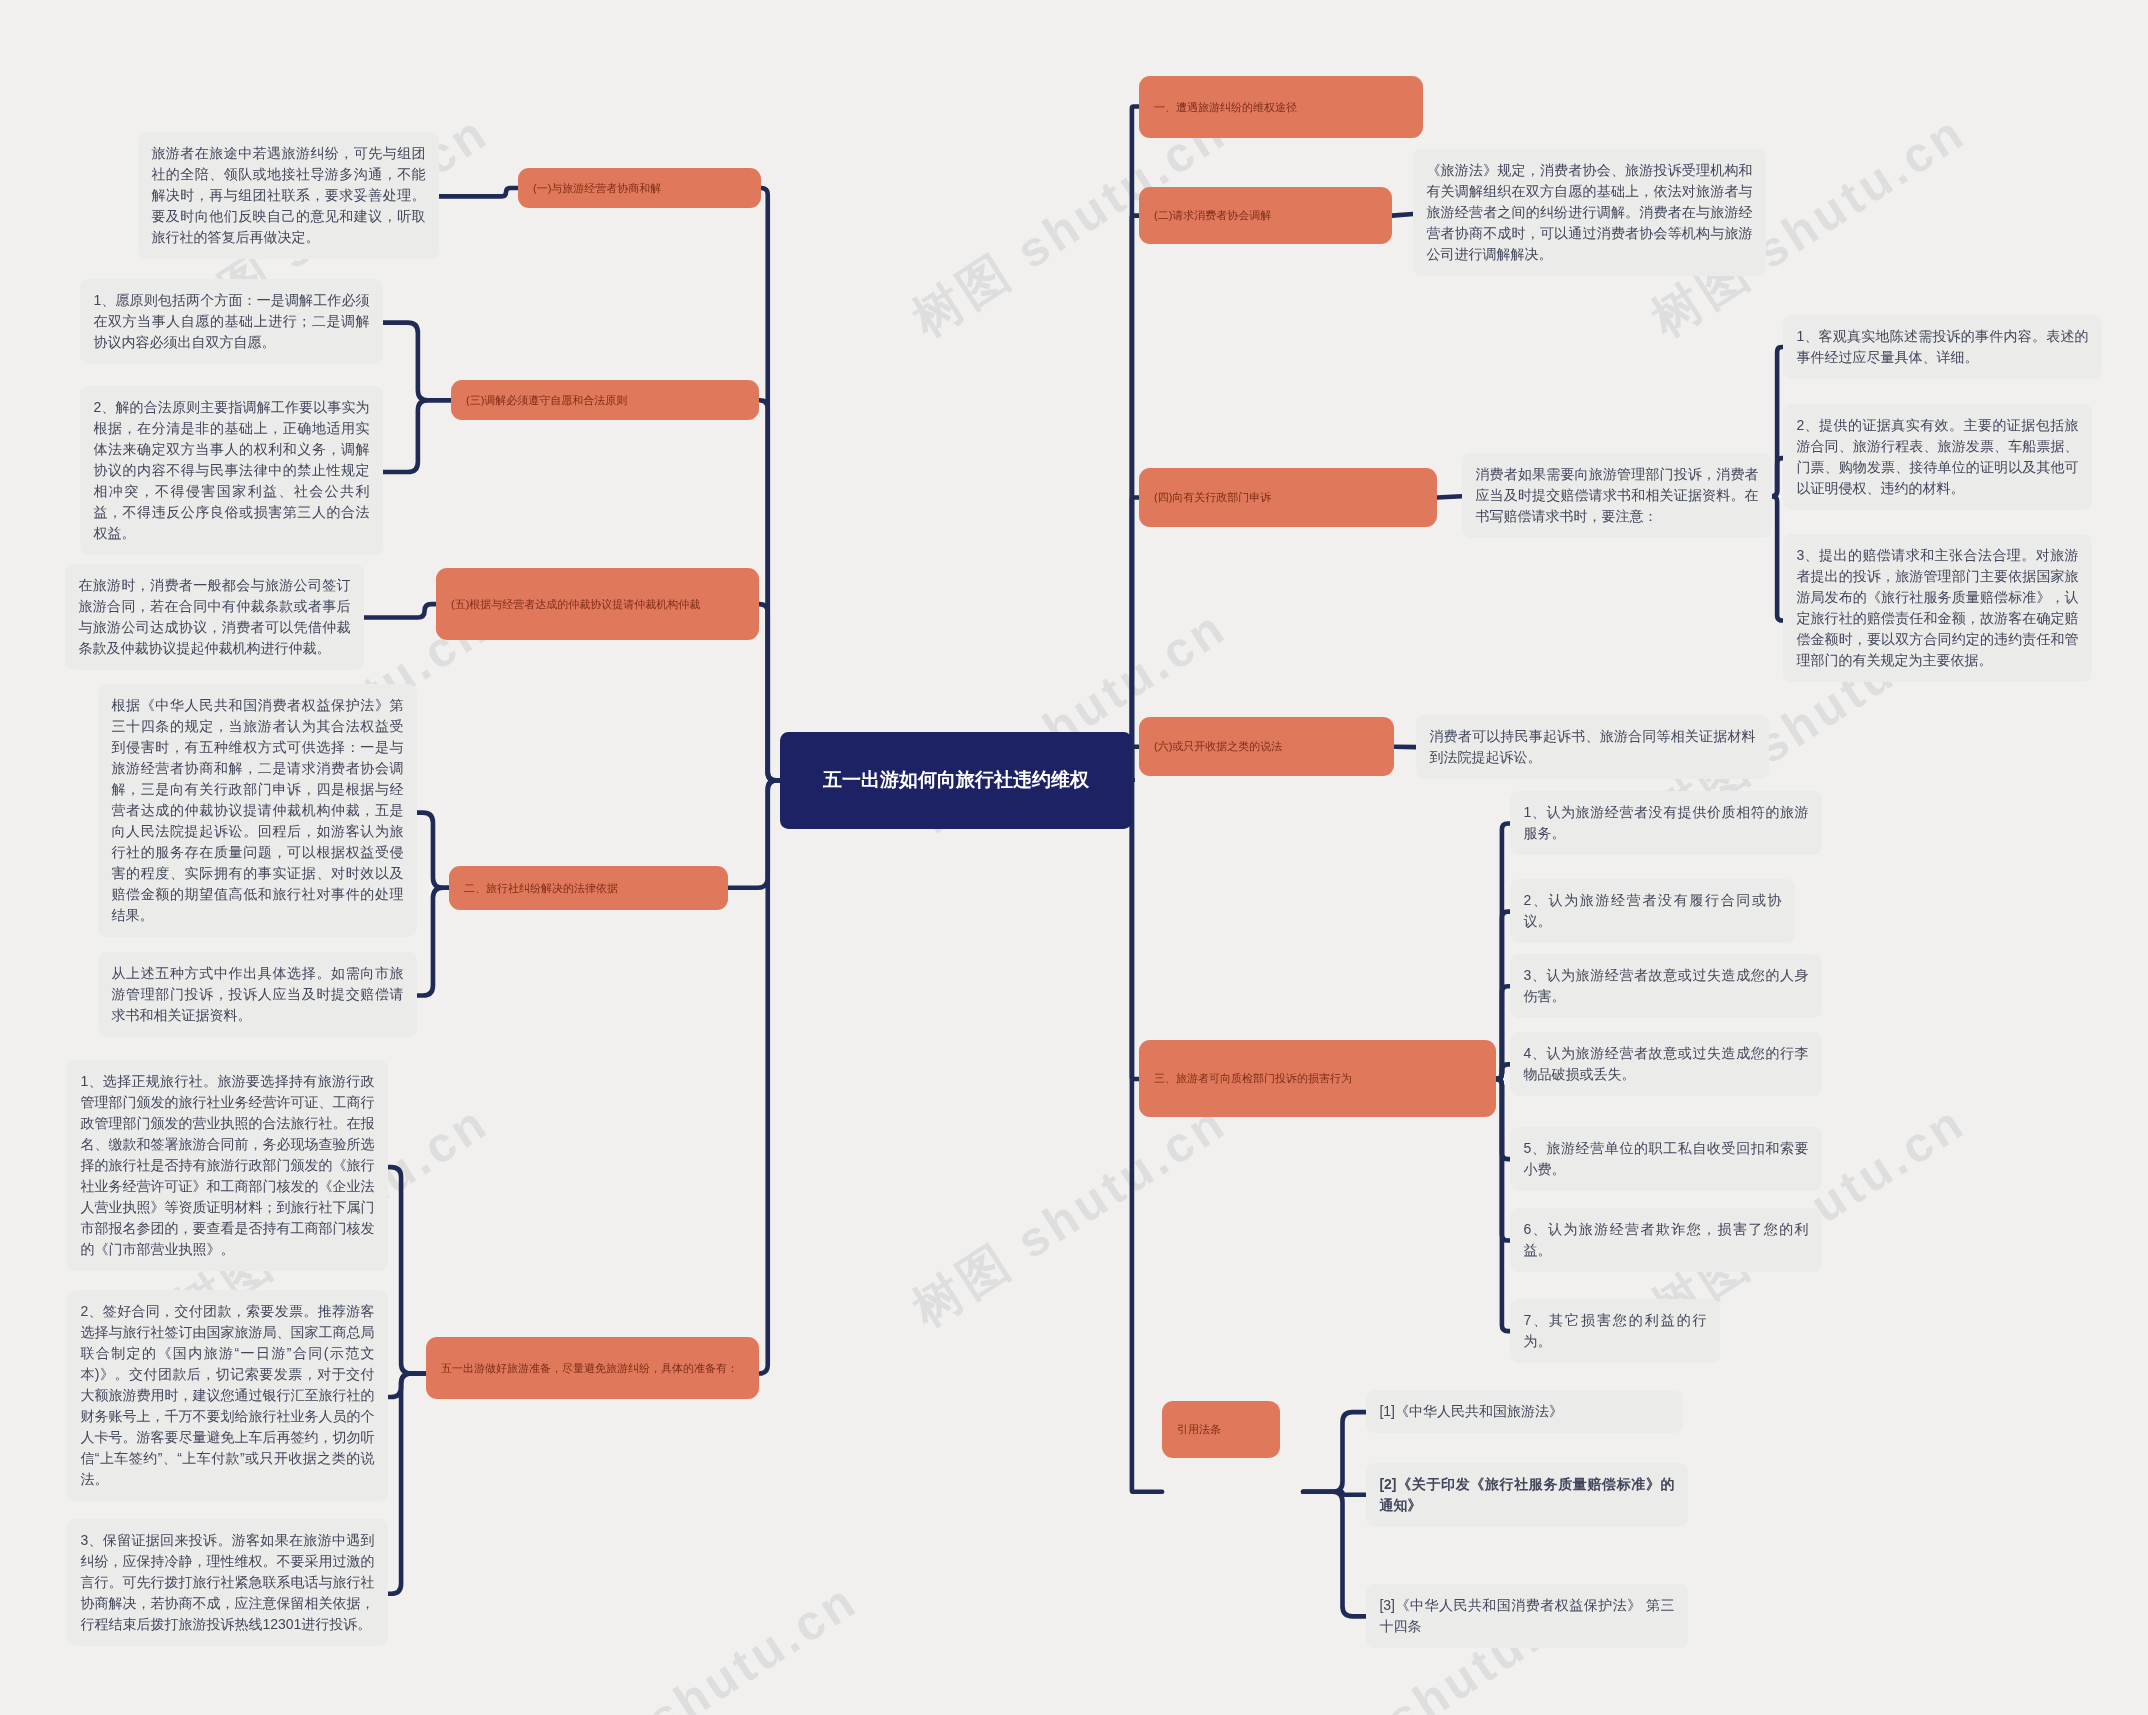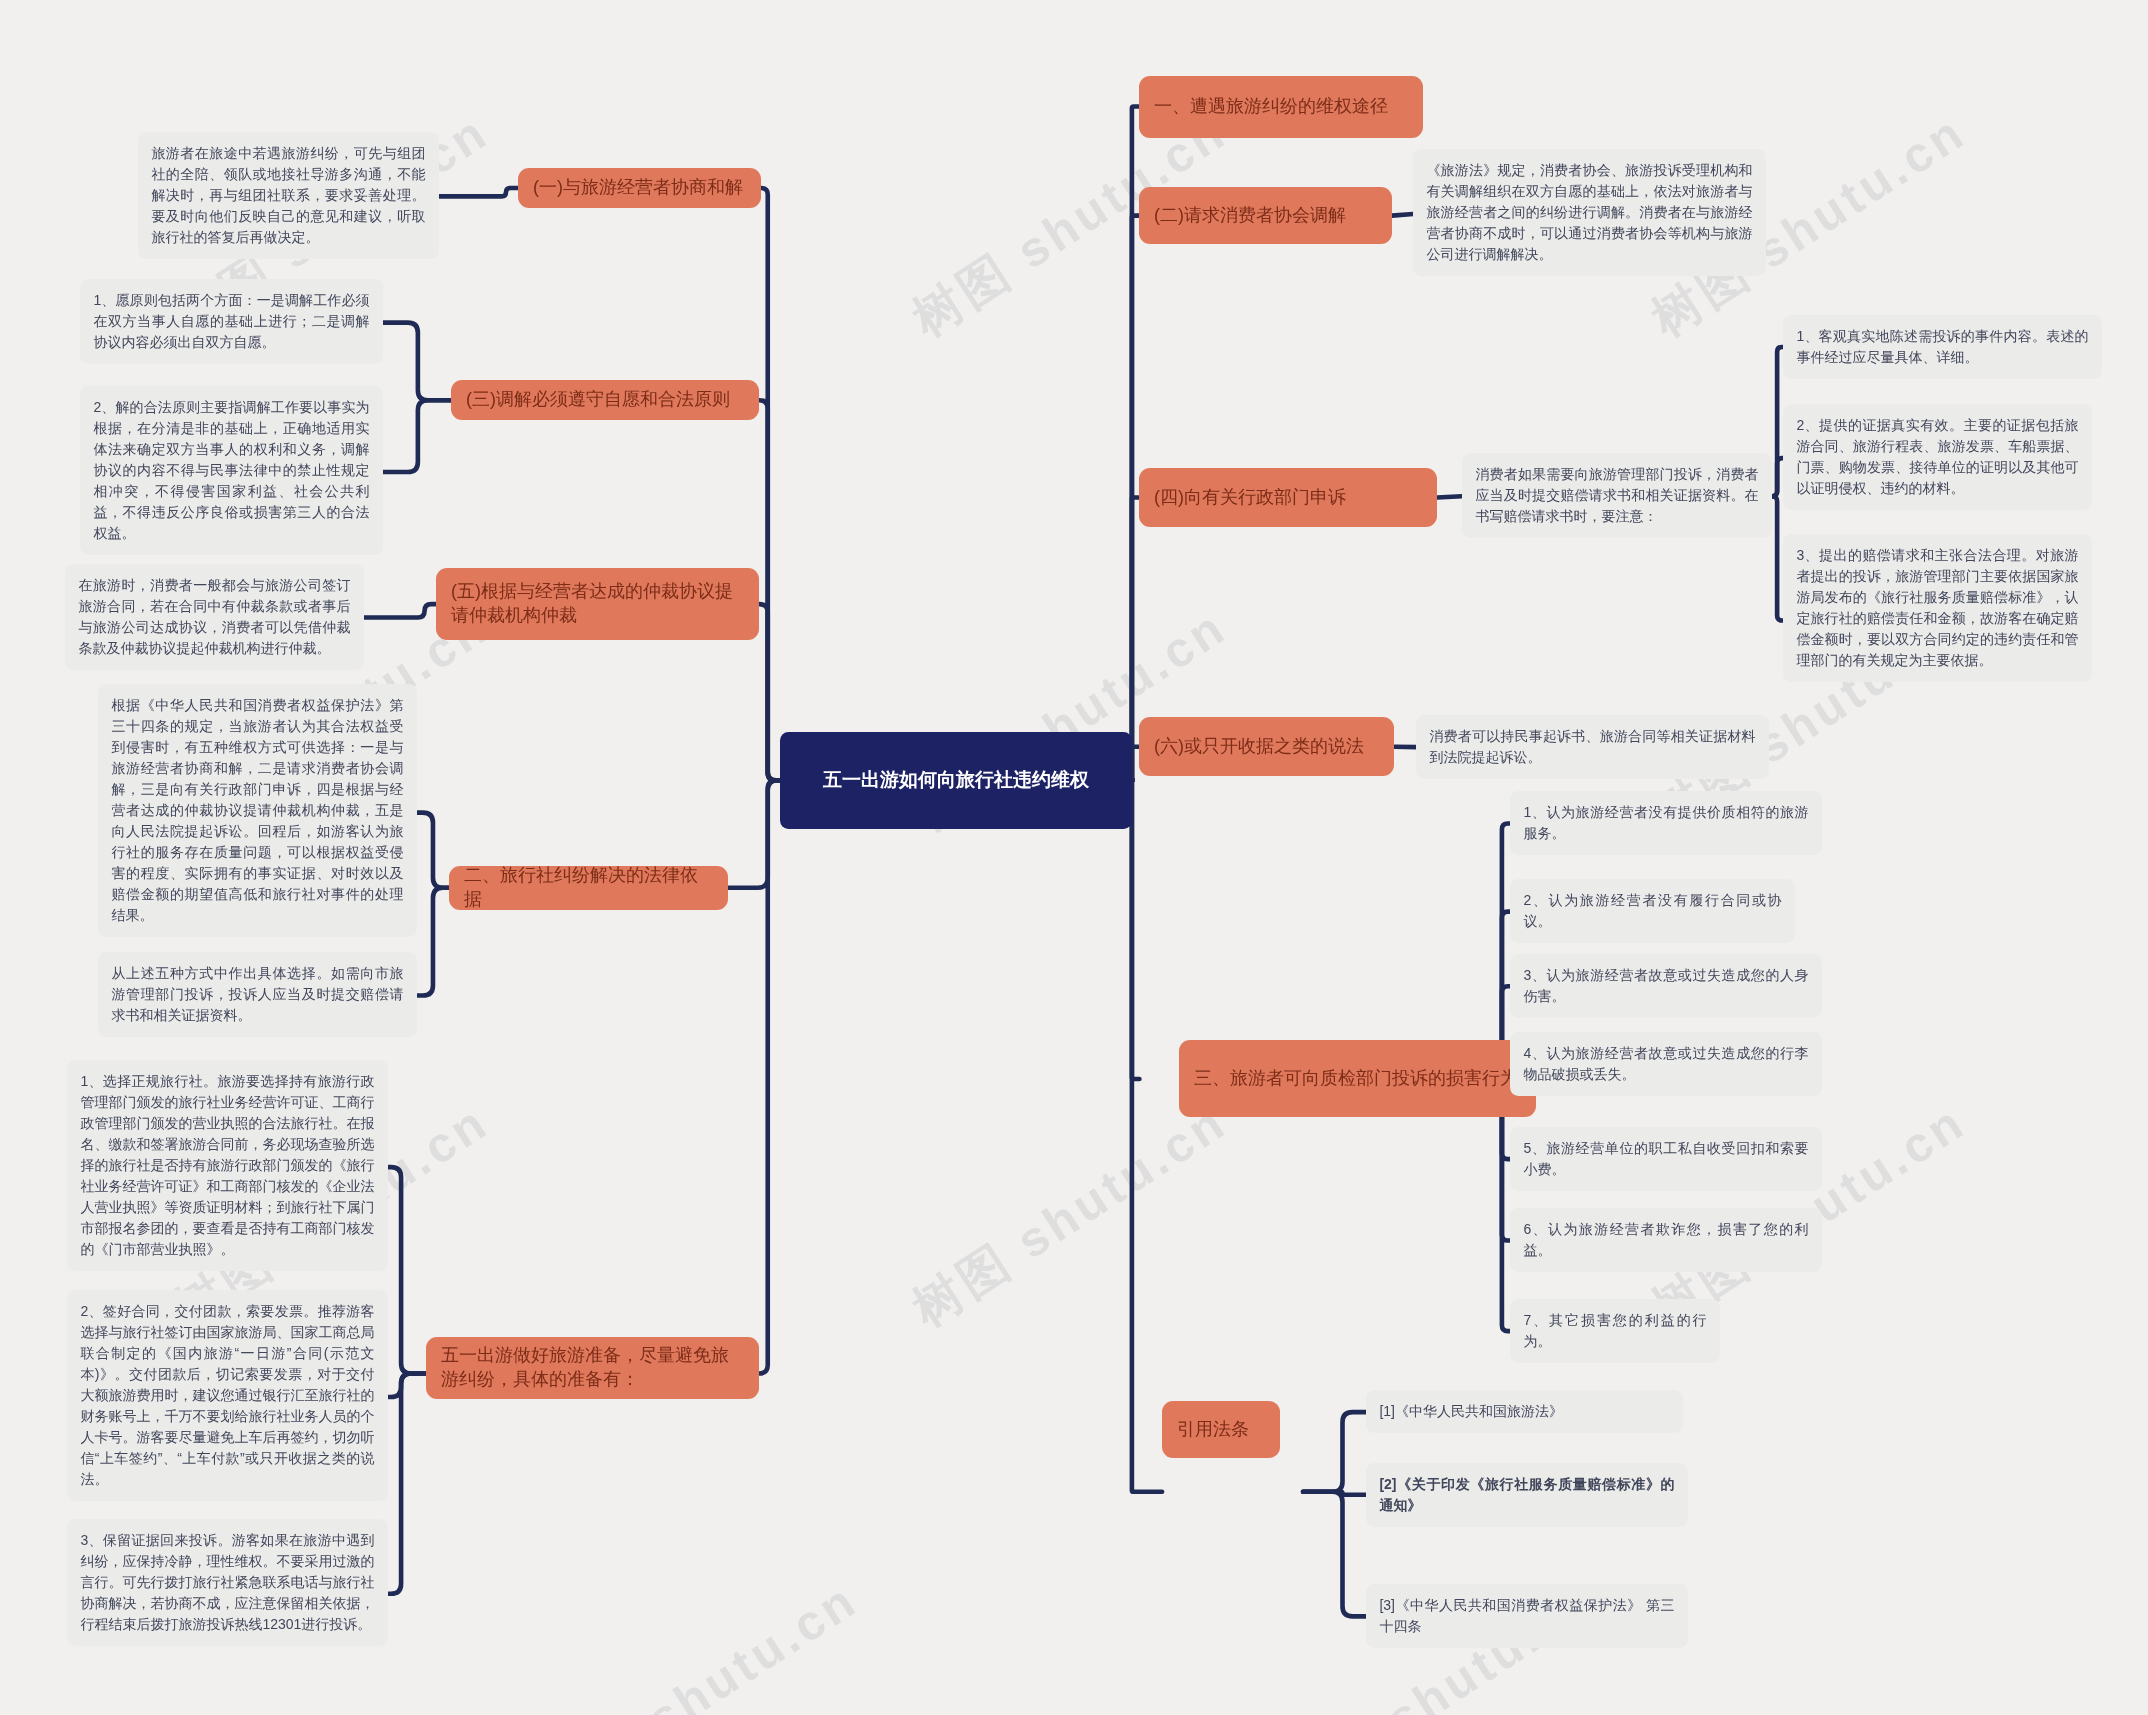--- a/index.html
+++ b/index.html
@@ -17,21 +17,21 @@
   #links { position:absolute; left:0; top:0; z-index:1; }
   #links path { fill:none; stroke:var(--line,#1f2a55); stroke-width:5.5; stroke-linecap:round; }
   .node { position:absolute; z-index:2; box-sizing:border-box; }
   .note {
     background:var(--note-bg,#ebebea); color:var(--note-text,#41465a);
     font-size:14px; line-height:1.5; padding:11px 13.4px; border-radius:8.4px;
     text-align:justify;
   }
   .topic {
     background:var(--topic-bg,#e0795c); color:var(--topic-text,#7c2c17);
-    font-size:18px; line-height:1.33; padding:6.7px 15px; border-radius:11px;
+    font-size:11px; line-height:1.33; padding:6.7px 15px; border-radius:11px;
     display:flex; align-items:center;
   }
   .center {
     background:var(--center-bg,#1d2264); color:var(--center-text,#ffffff);
     font-size:19px; font-weight:600; line-height:1.4; border-radius:8.4px;
     display:flex; align-items:center; justify-content:center; text-align:center;
     padding:0 9px;
   }
 </style>
 </head>
@@ -102,21 +102,21 @@
       <div class="node note" style="left: 65px; top: 564px; width: 299px;">在旅游时，消费者一般都会与旅游公司签订旅游合同，若在合同中有仲裁条款或者事后与旅游公司达成协议，消费者可以凭借仲裁条款及仲裁协议提起仲裁机构进行仲裁。</div>
       <div class="node note" style="left: 98px; top: 684px; width: 319px;">根据《中华人民共和国消费者权益保护法》第三十四条的规定，当旅游者认为其合法权益受到侵害时，有五种维权方式可供选择：一是与旅游经营者协商和解，二是请求消费者协会调解，三是向有关行政部门申诉，四是根据与经营者达成的仲裁协议提请仲裁机构仲裁，五是向人民法院提起诉讼。回程后，如游客认为旅行社的服务存在质量问题，可以根据权益受侵害的程度、实际拥有的事实证据、对时效以及赔偿金额的期望值高低和旅行社对事件的处理结果。</div>
       <div class="node note" style="left: 98px; top: 952px; width: 319px;">从上述五种方式中作出具体选择。如需向市旅游管理部门投诉，投诉人应当及时提交赔偿请求书和相关证据资料。</div>
       <div class="node note" style="left: 67px; top: 1060px; width: 321px;">1、选择正规旅行社。旅游要选择持有旅游行政管理部门颁发的旅行社业务经营许可证、工商行政管理部门颁发的营业执照的合法旅行社。在报名、缴款和签署旅游合同前，务必现场查验所选择的旅行社是否持有旅游行政部门颁发的《旅行社业务经营许可证》和工商部门核发的《企业法人营业执照》等资质证明材料；到旅行社下属门市部报名参团的，要查看是否持有工商部门核发的《门市部营业执照》。</div>
       <div class="node note" style="left: 67px; top: 1290px; width: 321px;">2、签好合同，交付团款，索要发票。推荐游客选择与旅行社签订由国家旅游局、国家工商总局联合制定的《国内旅游“一日游”合同(示范文本)》。交付团款后，切记索要发票，对于交付大额旅游费用时，建议您通过银行汇至旅行社的财务账号上，千万不要划给旅行社业务人员的个人卡号。游客要尽量避免上车后再签约，切勿听信“上车签约”、“上车付款”或只开收据之类的说法。</div>
       <div class="node note" style="left: 67px; top: 1519px; width: 321px;">3、保留证据回来投诉。游客如果在旅游中遇到纠纷，应保持冷静，理性维权。不要采用过激的言行。可先行拨打旅行社紧急联系电话与旅行社协商解决，若协商不成，应注意保留相关依据，行程结束后拨打旅游投诉热线12301进行投诉。</div>
       <div class="node topic" style="left: 1139px; top: 76px; width: 284px; height: 62px;">一、遭遇旅游纠纷的维权途径</div>
       <div class="node topic" style="left: 1139px; top: 187px; width: 253px; height: 57px;">(二)请求消费者协会调解</div>
       <div class="node topic" style="left: 1139px; top: 468px; width: 298px; height: 59px;">(四)向有关行政部门申诉</div>
       <div class="node topic" style="left: 1139px; top: 717px; width: 255px; height: 59px;">(六)或只开收据之类的说法</div>
-      <div class="node topic" style="left: 1139px; top: 1040px; width: 357px; height: 77px; margin-left: 40px;">三、旅游者可向质检部门投诉的损害行为</div>
+      <div class="node topic" style="left: 1139px; top: 1040px; width: 357px; height: 77px;">三、旅游者可向质检部门投诉的损害行为</div>
       <div class="node topic" style="left: 1162px; top: 1401px; width: 118px; height: 57px;">引用法条</div>
       <div class="node note" style="left: 1413px; top: 149px; width: 353px;">《旅游法》规定，消费者协会、旅游投诉受理机构和有关调解组织在双方自愿的基础上，依法对旅游者与旅游经营者之间的纠纷进行调解。消费者在与旅游经营者协商不成时，可以通过消费者协会等机构与旅游公司进行调解解决。</div>
       <div class="node note" style="left: 1462px; top: 453px; width: 310px;">消费者如果需要向旅游管理部门投诉，消费者应当及时提交赔偿请求书和相关证据资料。在书写赔偿请求书时，要注意：</div>
       <div class="node note" style="left: 1783px; top: 315px; width: 319px;">1、客观真实地陈述需投诉的事件内容。表述的事件经过应尽量具体、详细。</div>
       <div class="node note" style="left: 1783px; top: 404px; width: 309px;">2、提供的证据真实有效。主要的证据包括旅游合同、旅游行程表、旅游发票、车船票据、门票、购物发票、接待单位的证明以及其他可以证明侵权、违约的材料。</div>
       <div class="node note" style="left: 1783px; top: 534px; width: 309px;">3、提出的赔偿请求和主张合法合理。对旅游者提出的投诉，旅游管理部门主要依据国家旅游局发布的《旅行社服务质量赔偿标准》，认定旅行社的赔偿责任和金额，故游客在确定赔偿金额时，要以双方合同约定的违约责任和管理部门的有关规定为主要依据。</div>
       <div class="node note" style="left: 1416px; top: 715px; width: 353px;">消费者可以持民事起诉书、旅游合同等相关证据材料到法院提起诉讼。</div>
       <div class="node note" style="left: 1510px; top: 791px; width: 312px;">1、认为旅游经营者没有提供价质相符的旅游服务。</div>
       <div class="node note" style="left: 1510px; top: 879px; width: 285px;">2、认为旅游经营者没有履行合同或协议。</div>
       <div class="node note" style="left: 1510px; top: 954px; width: 312px;">3、认为旅游经营者故意或过失造成您的人身伤害。</div>

